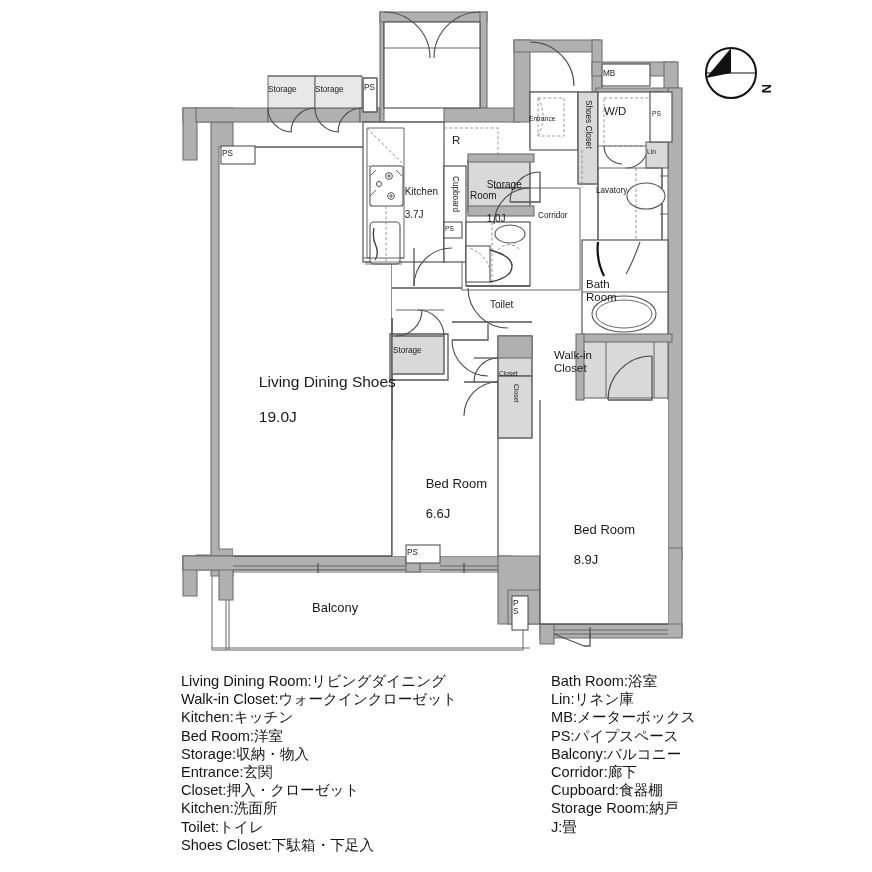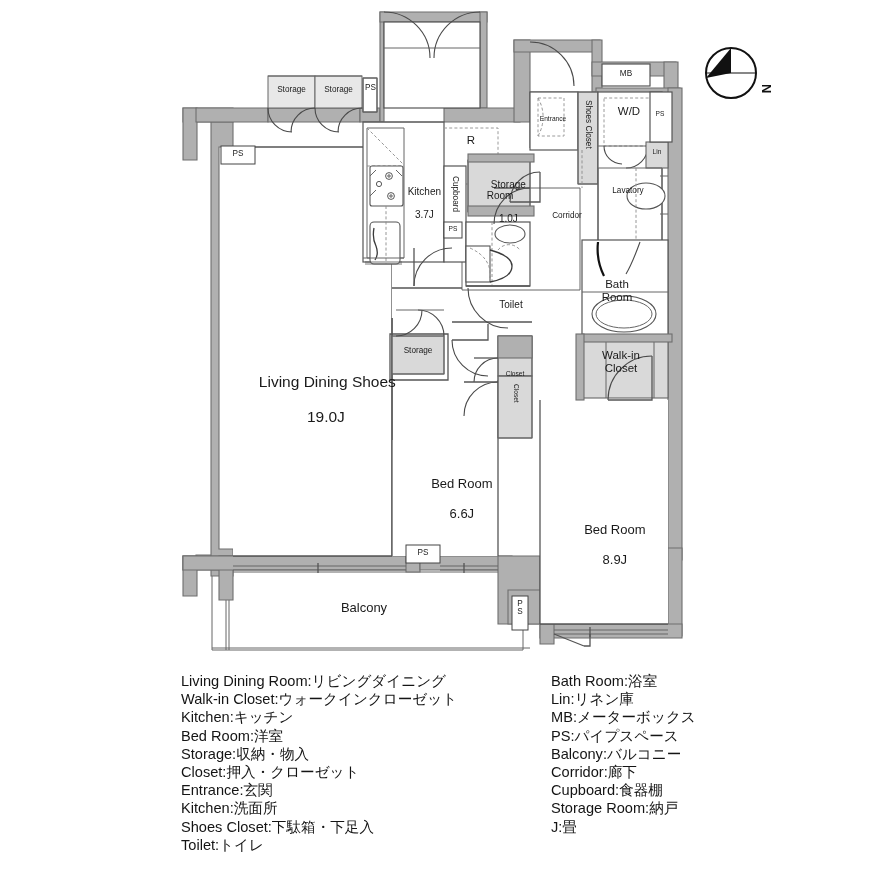--- a/index.html
+++ b/index.html
@@ -12,21 +12,20 @@
   }
   #page{position:relative;width:872px;height:872px;background:#fff;}
 
   
   #plan{position:absolute;left:0;top:0;width:872px;height:660px;}
   #plan svg{display:block;}
 
   
   .lbl{
     position:absolute;
-    text-align:center;
     line-height:1.15;
     color:#1a1a1a;
     white-space:pre;
     pointer-events:none;
   }
   .lbl.v{writing-mode:vertical-rl;text-orientation:mixed;white-space:nowrap;}
 
   .f18{font-size:15.5px;}
   .f15{font-size:13px;}
   .f13{font-size:11.5px;}
@@ -348,21 +347,21 @@
     <div class="lbl f15" style="left:552px;top:508px;width:104px;">
       <span>Bed Room</span><br>
       <span>8.9J</span>
     </div>
 
     <div class="lbl f11" style="left:470px;top:167px;width:60px;">
       <span>Storage<br>Room</span><br>
       <span>1.0J</span>
     </div>
 
-    <div class="lbl f13" style="left:568px;top:349px;width:106px;">Walk-in<br>Closet</div>
+    <div class="lbl f13" style="left:554px;top:349px;width:106px;">Walk-in<br>Closet</div>
 
     <div class="lbl f13" style="left:586px;top:246px;width:62px;margin-top:32px;">Bath<br>Room</div>
 
     <div class="lbl f9" style="left:596px;top:186px;width:64px;">Lavatory</div>
 
     <div class="lbl f11" style="left:490px;top:257px;width:42px;margin-top:42px;">Toilet</div>
 
     <div class="lbl f9" style="left:538px;top:211px;width:58px;">Corridor</div>
 
     <div class="lbl f75" style="left:529px;top:115px;width:48px;">Entrance</div>
@@ -398,25 +397,25 @@
     </svg>
   </div>
 
   <div id="legend">
     <div class="legend-col" id="legend-left">
       <div class="legend-line">Living Dining Room:リビングダイニング</div>
       <div class="legend-line">Walk-in Closet:ウォークインクローゼット</div>
       <div class="legend-line">Kitchen:キッチン</div>
       <div class="legend-line">Bed Room:洋室</div>
       <div class="legend-line">Storage:収納・物入</div>
+      <div class="legend-line">Entrance:玄関</div>
       <div class="legend-line">Closet:押入・クローゼット</div>
-      <div class="legend-line">Entrance:玄関</div>
       <div class="legend-line">Kitchen:洗面所</div>
+      <div class="legend-line">Toilet:トイレ</div>
       <div class="legend-line">Shoes Closet:下駄箱・下足入</div>
-      <div class="legend-line">Toilet:トイレ</div>
     </div>
     <div class="legend-col" id="legend-right">
       <div class="legend-line">Bath Room:浴室</div>
       <div class="legend-line">Lin:リネン庫</div>
       <div class="legend-line">MB:メーターボックス</div>
       <div class="legend-line">PS:パイプスペース</div>
       <div class="legend-line">Balcony:バルコニー</div>
       <div class="legend-line">Corridor:廊下</div>
       <div class="legend-line">Cupboard:食器棚</div>
       <div class="legend-line">Storage Room:納戸</div>

